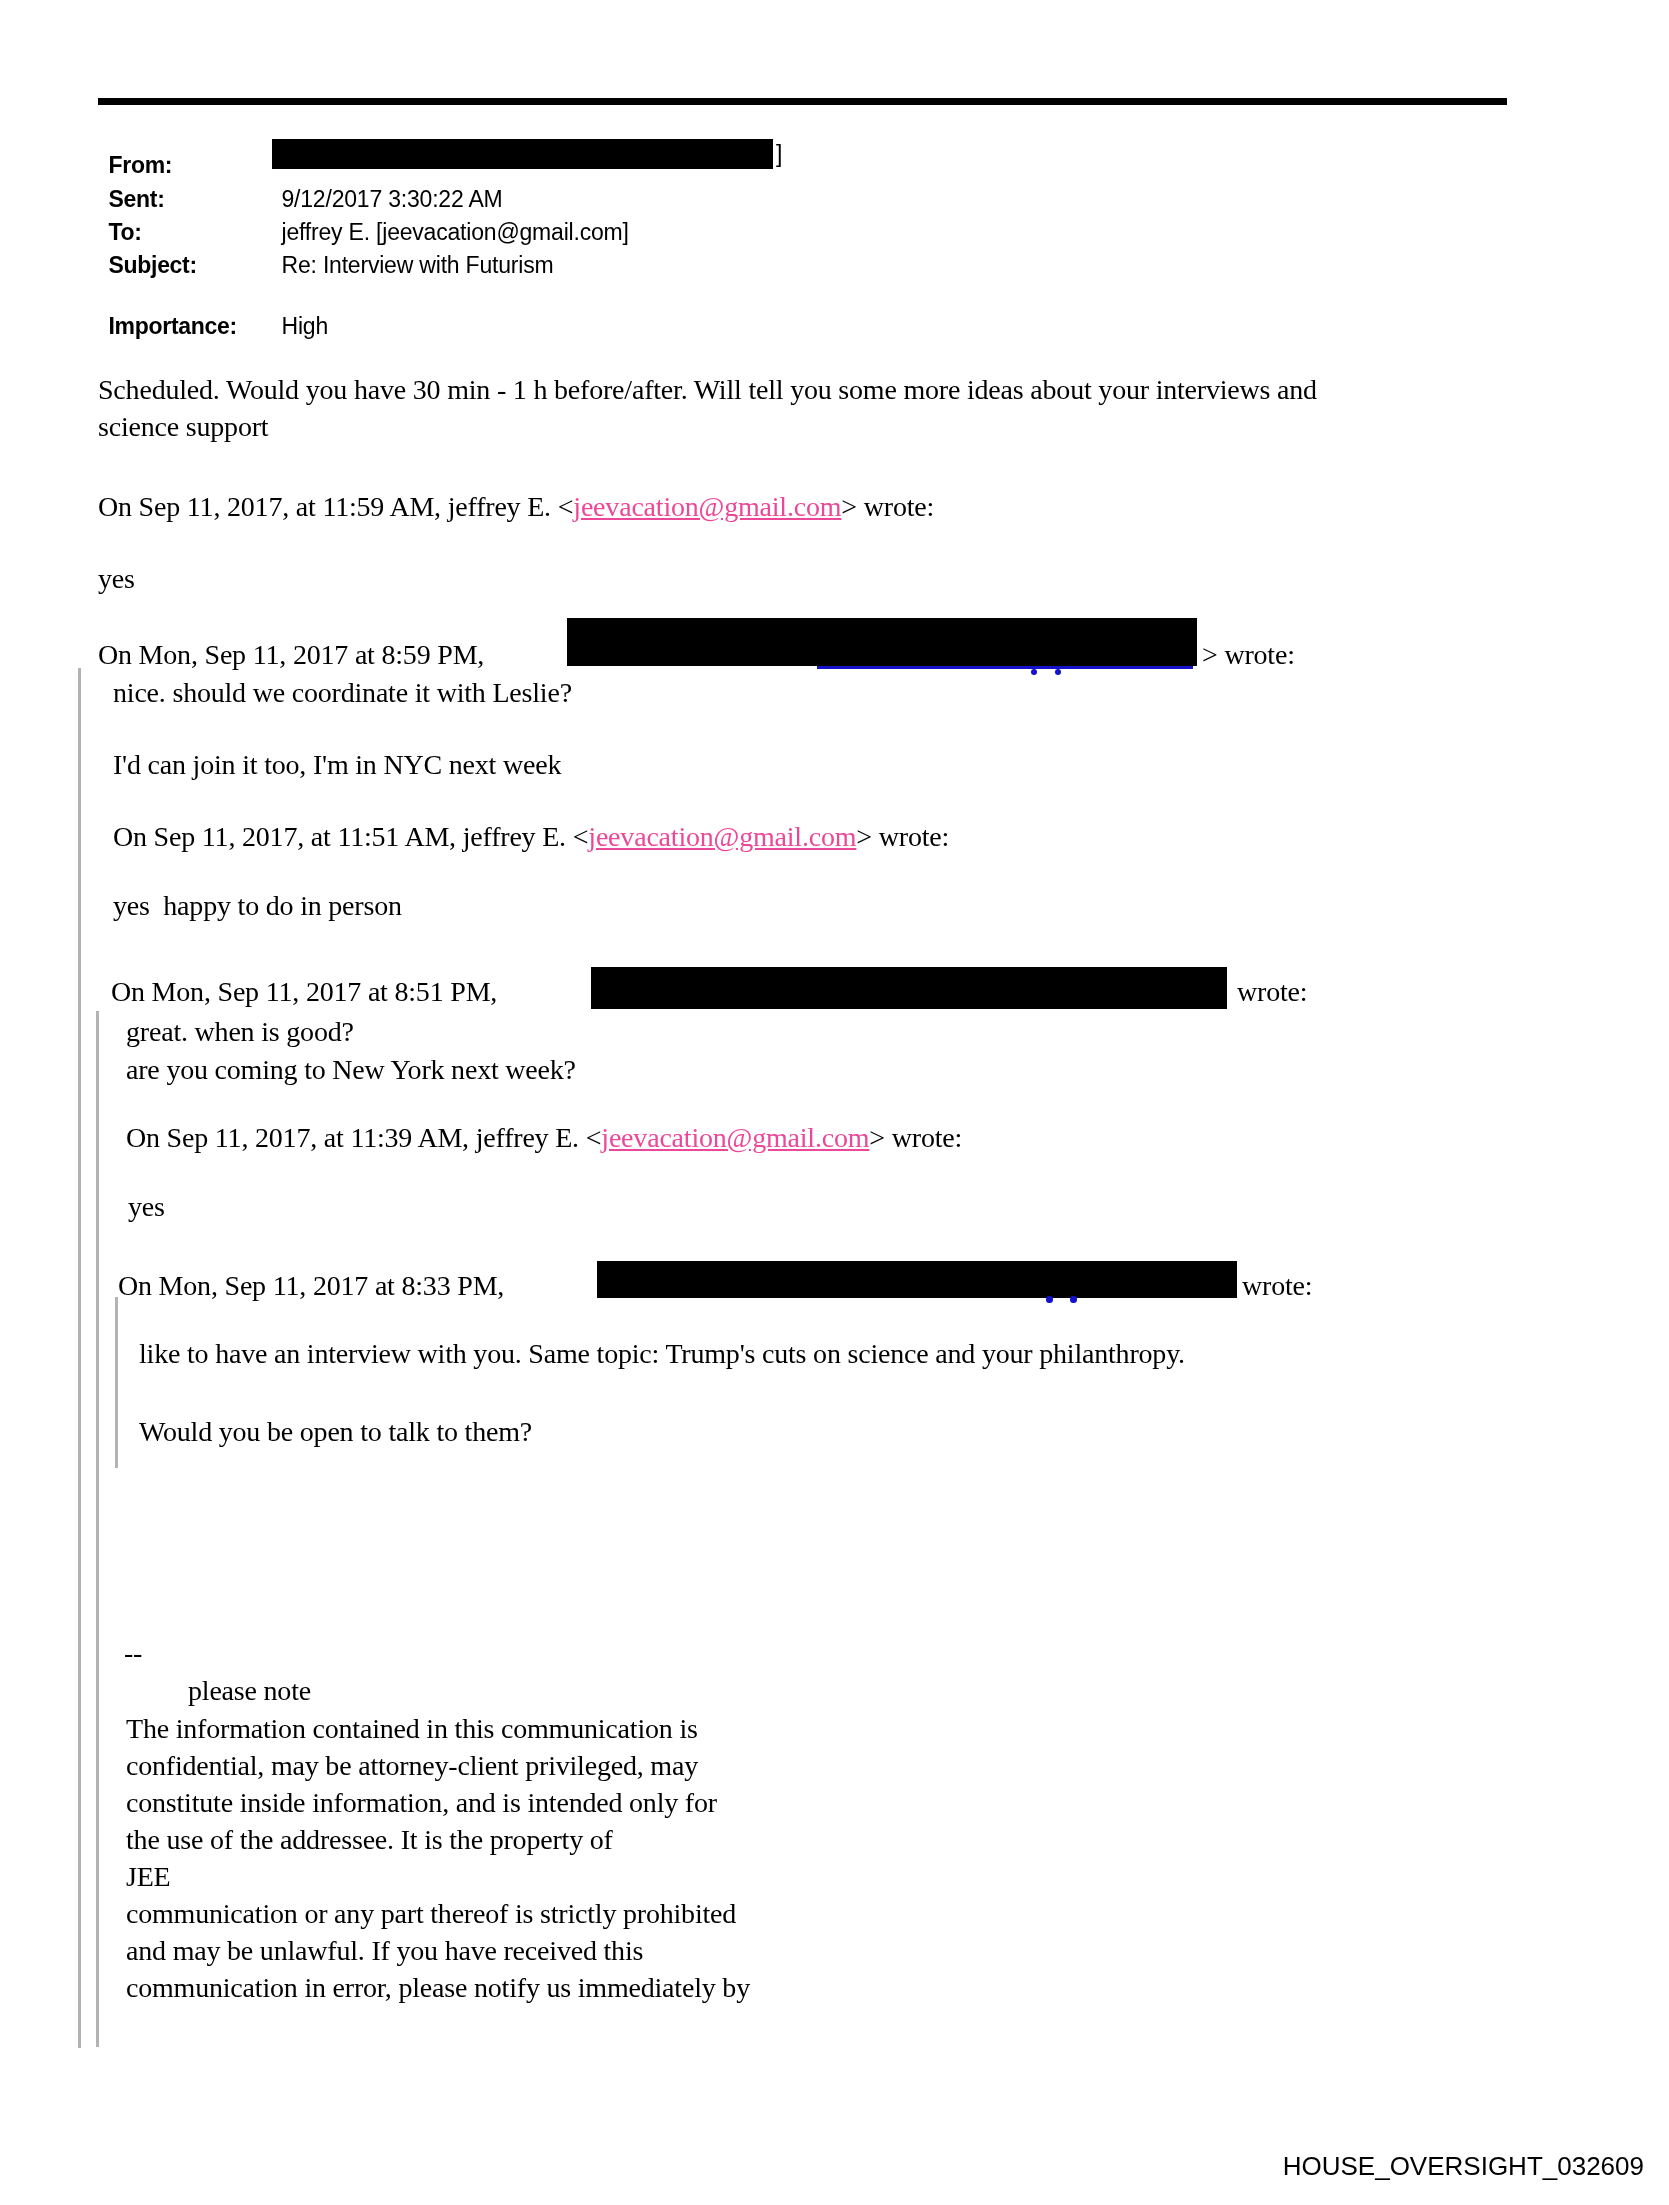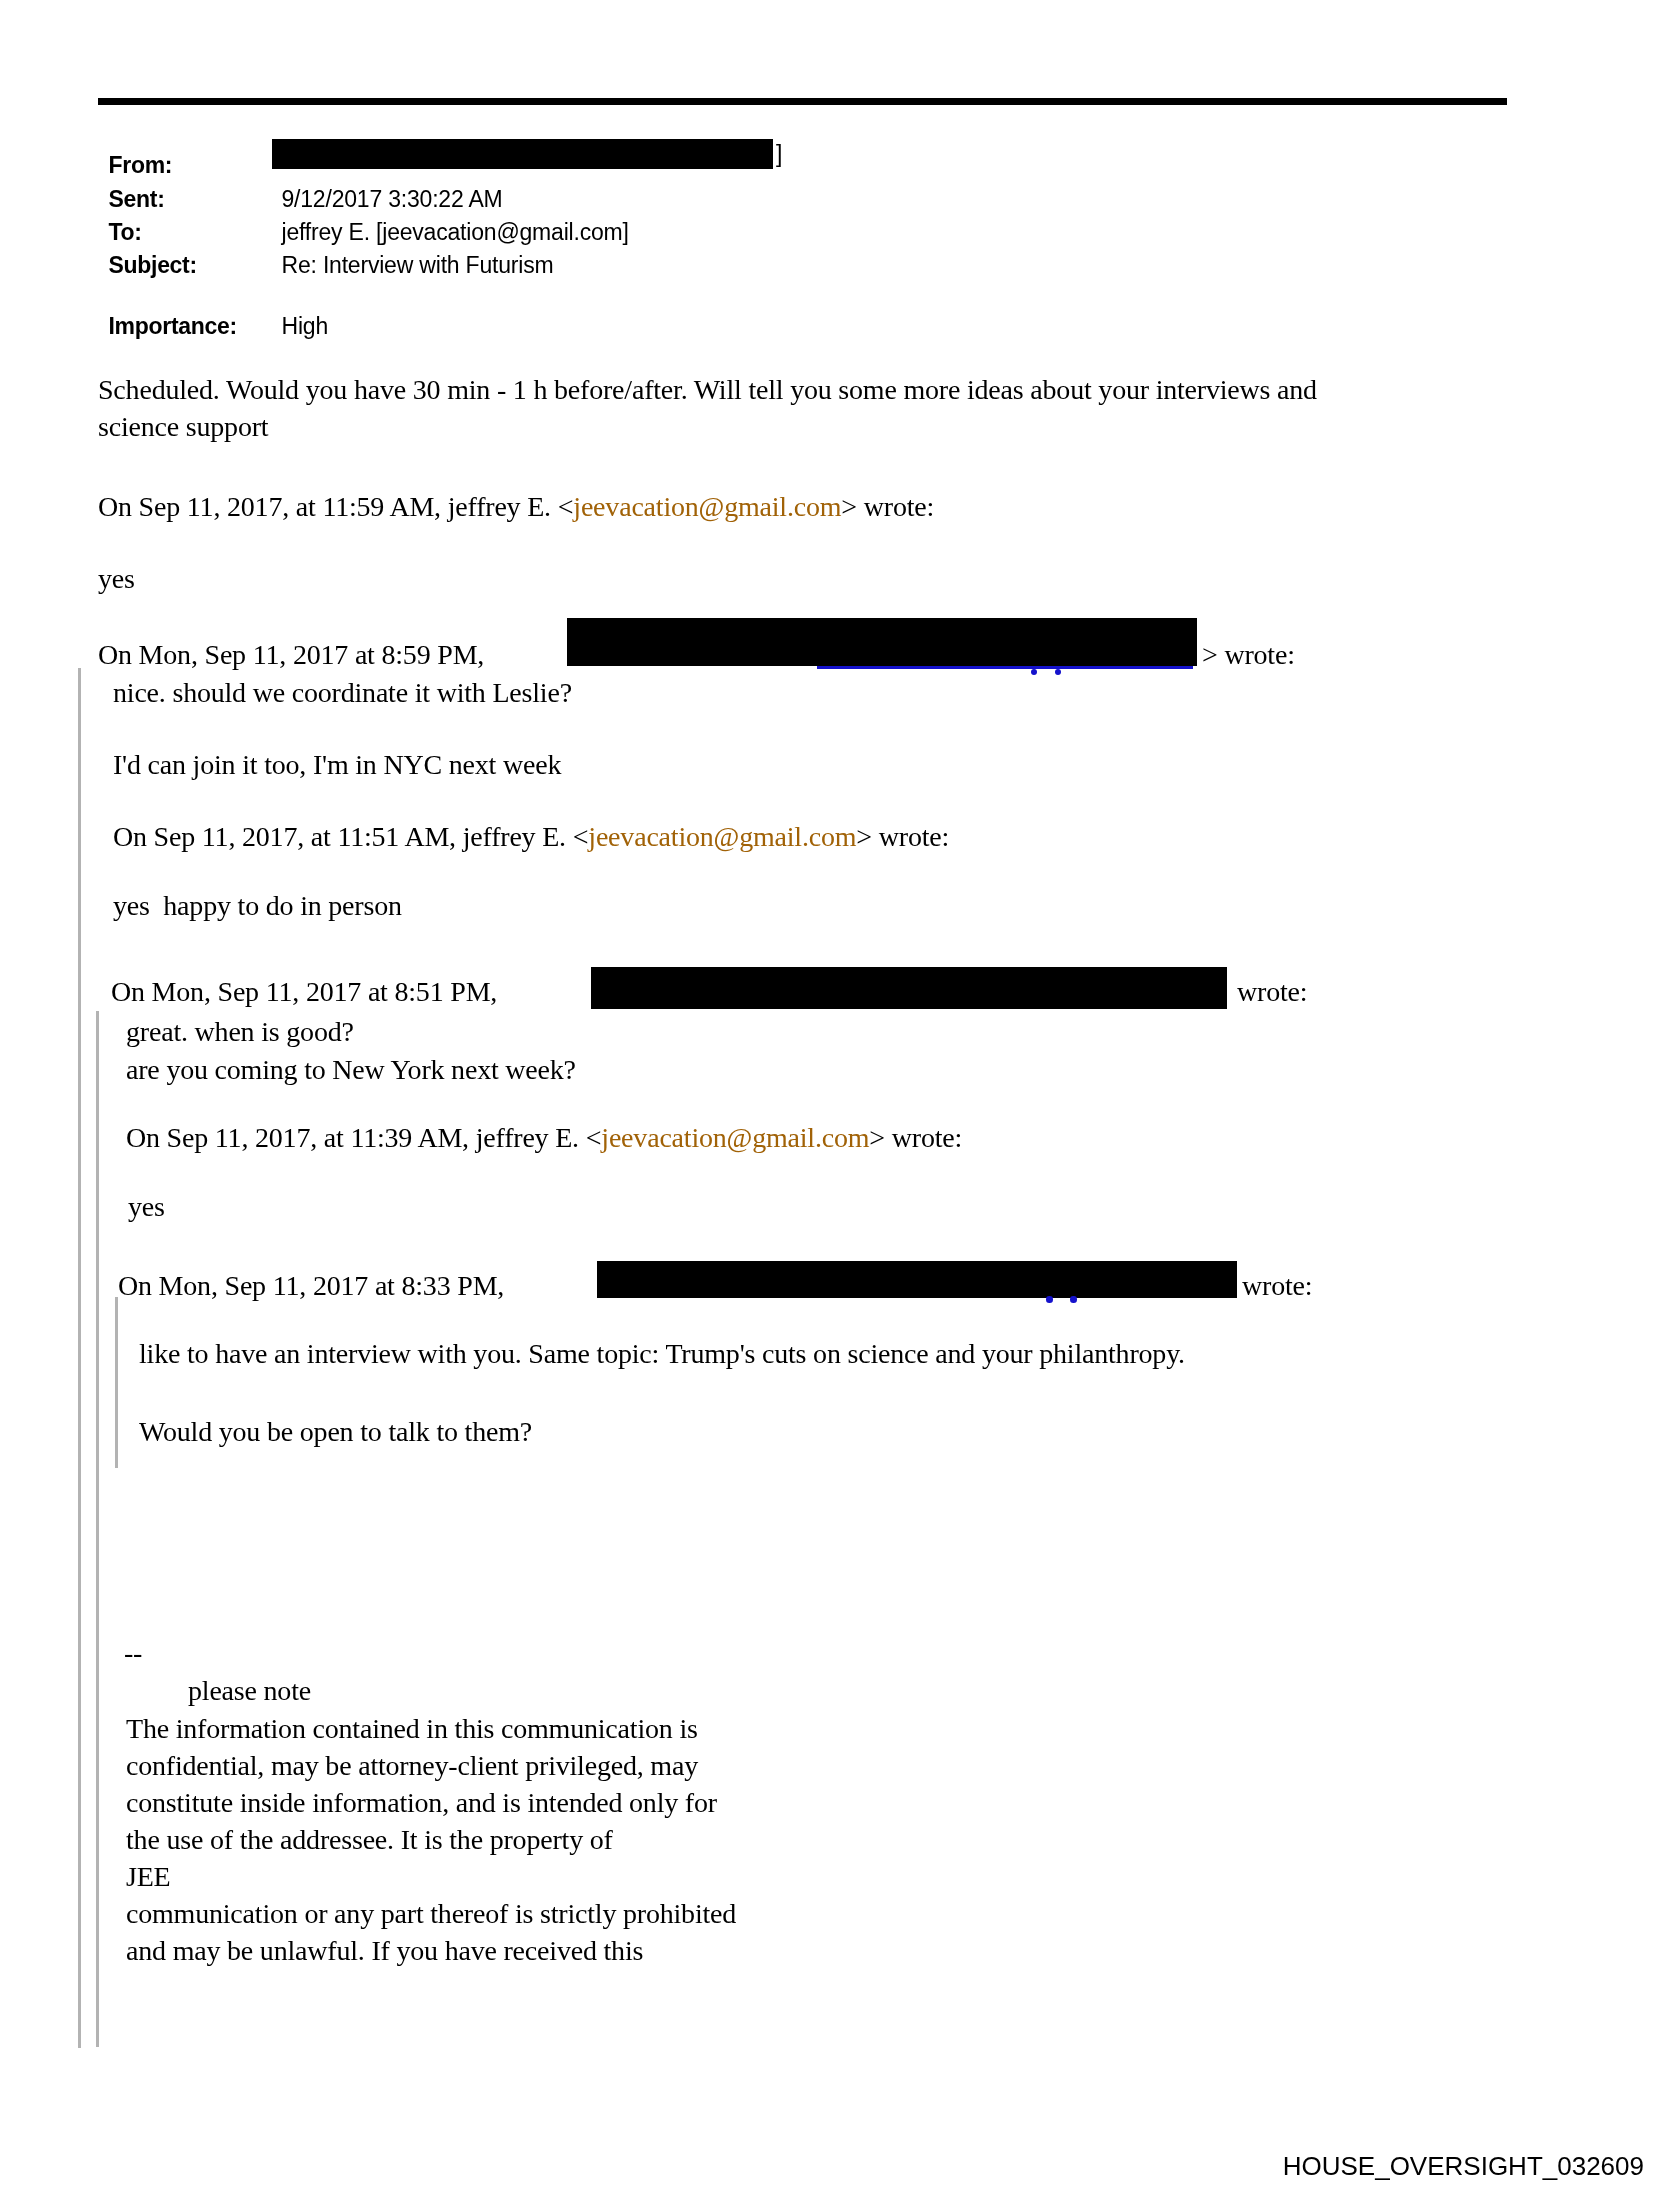--- a/index.html
+++ b/index.html
@@ -8,21 +8,21 @@
   .rule{position:absolute;left:98px;top:98px;width:1409px;height:7.2px;background:#000;}
   
   .hrow{position:absolute;left:98px;height:29px;white-space:pre;}
   .hlabel{display:inline-block;width:173px;font-family:"Liberation Sans",sans-serif;
           font-weight:700;font-size:23px;letter-spacing:-0.3px;}
   .hvalue{font-family:"Liberation Sans",sans-serif;font-size:23px;letter-spacing:-0.2px;}
   .hredact{position:absolute;left:272px;top:139px;width:501px;height:30px;background:#000;}
   .hbracket{position:absolute;left:776px;top:141px;font-family:"Liberation Sans",sans-serif;font-size:23px;}
   
   .bline{position:absolute;font-size:28px;line-height:37px;letter-spacing:-0.2px;white-space:pre;}
-  .lnk{color:#a16207;cursor:pointer;}
+  .lnk{color:#ec4899;text-decoration:underline;cursor:pointer;}
   .attr{position:absolute;height:37px;width:1407px;font-size:28px;line-height:37px;letter-spacing:-0.2px;}
   .attr .pre{position:absolute;left:0;top:0;white-space:pre;}
   .attr .suf{position:absolute;top:0;white-space:pre;}
   .attr .bar{position:absolute;background:#000;}
   .bluesliver{position:absolute;background:#1512cc;}
   .bluedot{position:absolute;background:#1512cc;border-radius:50%;}
   
   .qbar{position:absolute;width:2.6px;background:#b3b3b3;}
   
   .disc{position:absolute;left:126px;top:1710px;font-size:28px;letter-spacing:-0.2px;}
@@ -112,18 +112,19 @@
   <div class="bline" style="left:188px;top:1672px">please note</div>
 
   <div class="disc">
       <div>The information contained in this communication is</div>
       <div>confidential, may be attorney-client privileged, may</div>
       <div>constitute inside information, and is intended only for</div>
       <div>the use of the addressee. It is the property of</div>
       <div>JEE</div>
       <div>communication or any part thereof is strictly prohibited</div>
       <div>and may be unlawful. If you have received this</div>
+      <div>communication in error, please notify us immediately by</div>
     </div>
 
   <div class="footer">HOUSE_OVERSIGHT_032609</div>
 
 </div>
 
 
 </body></html>

